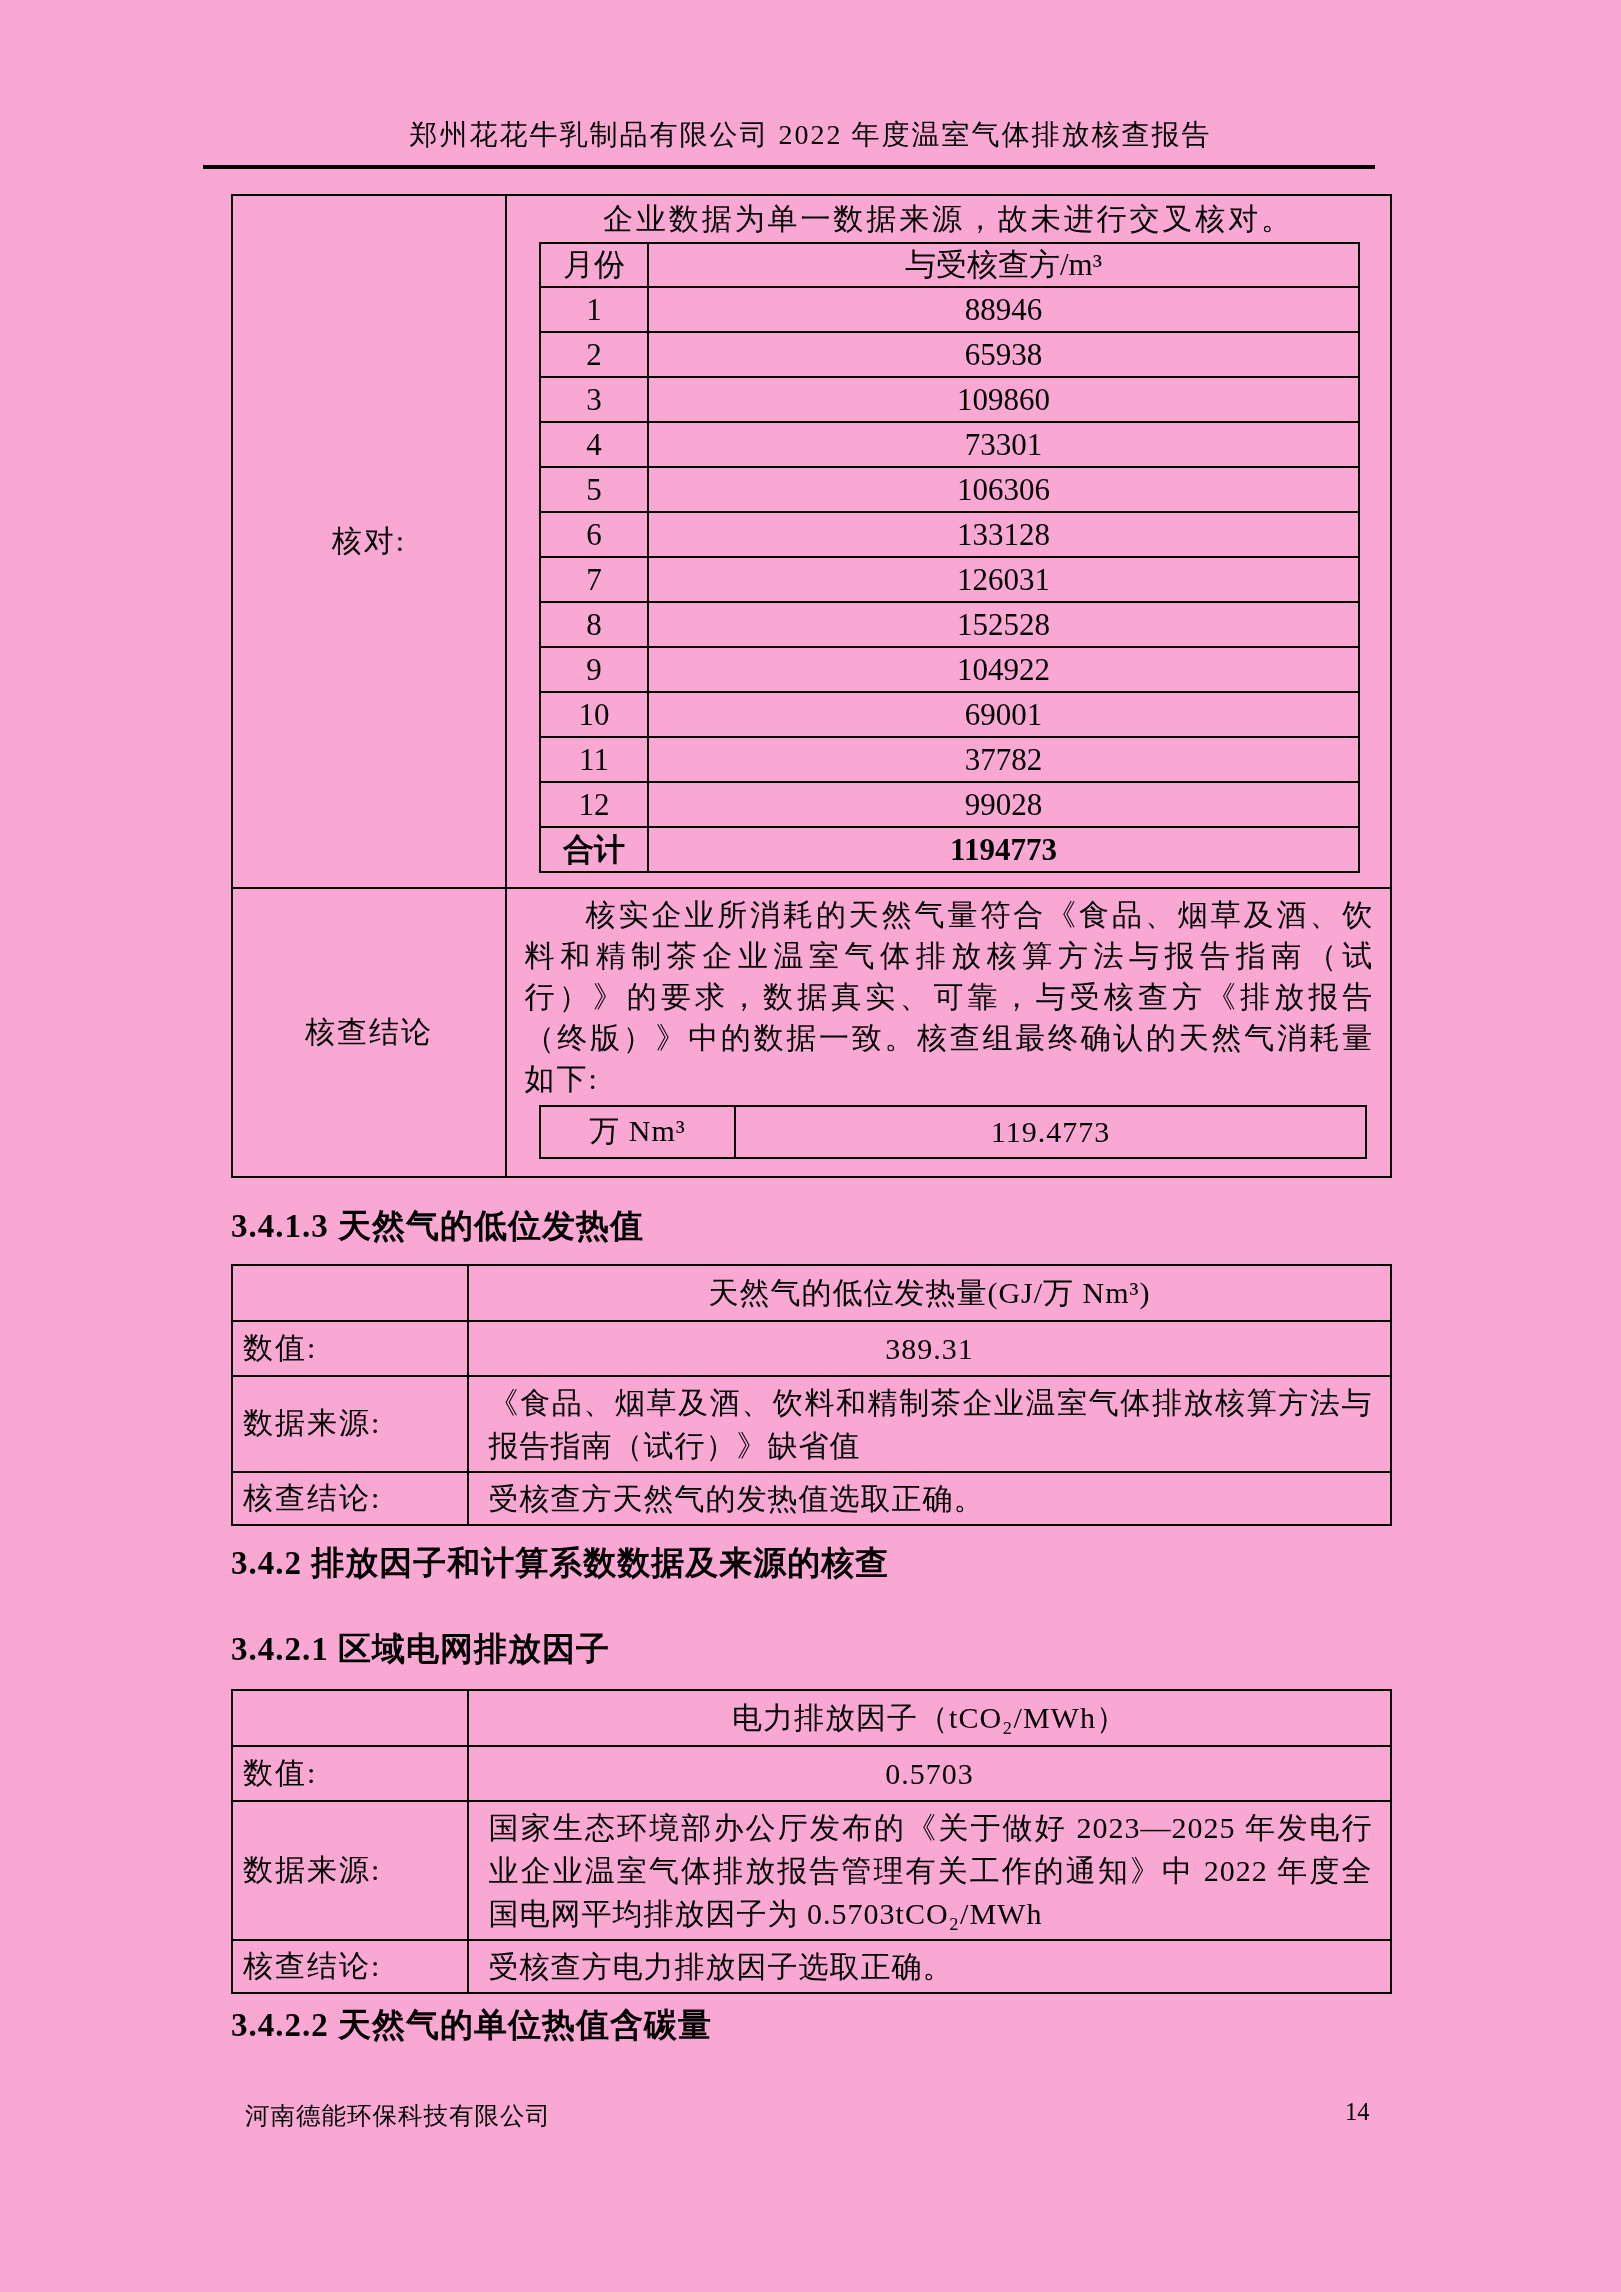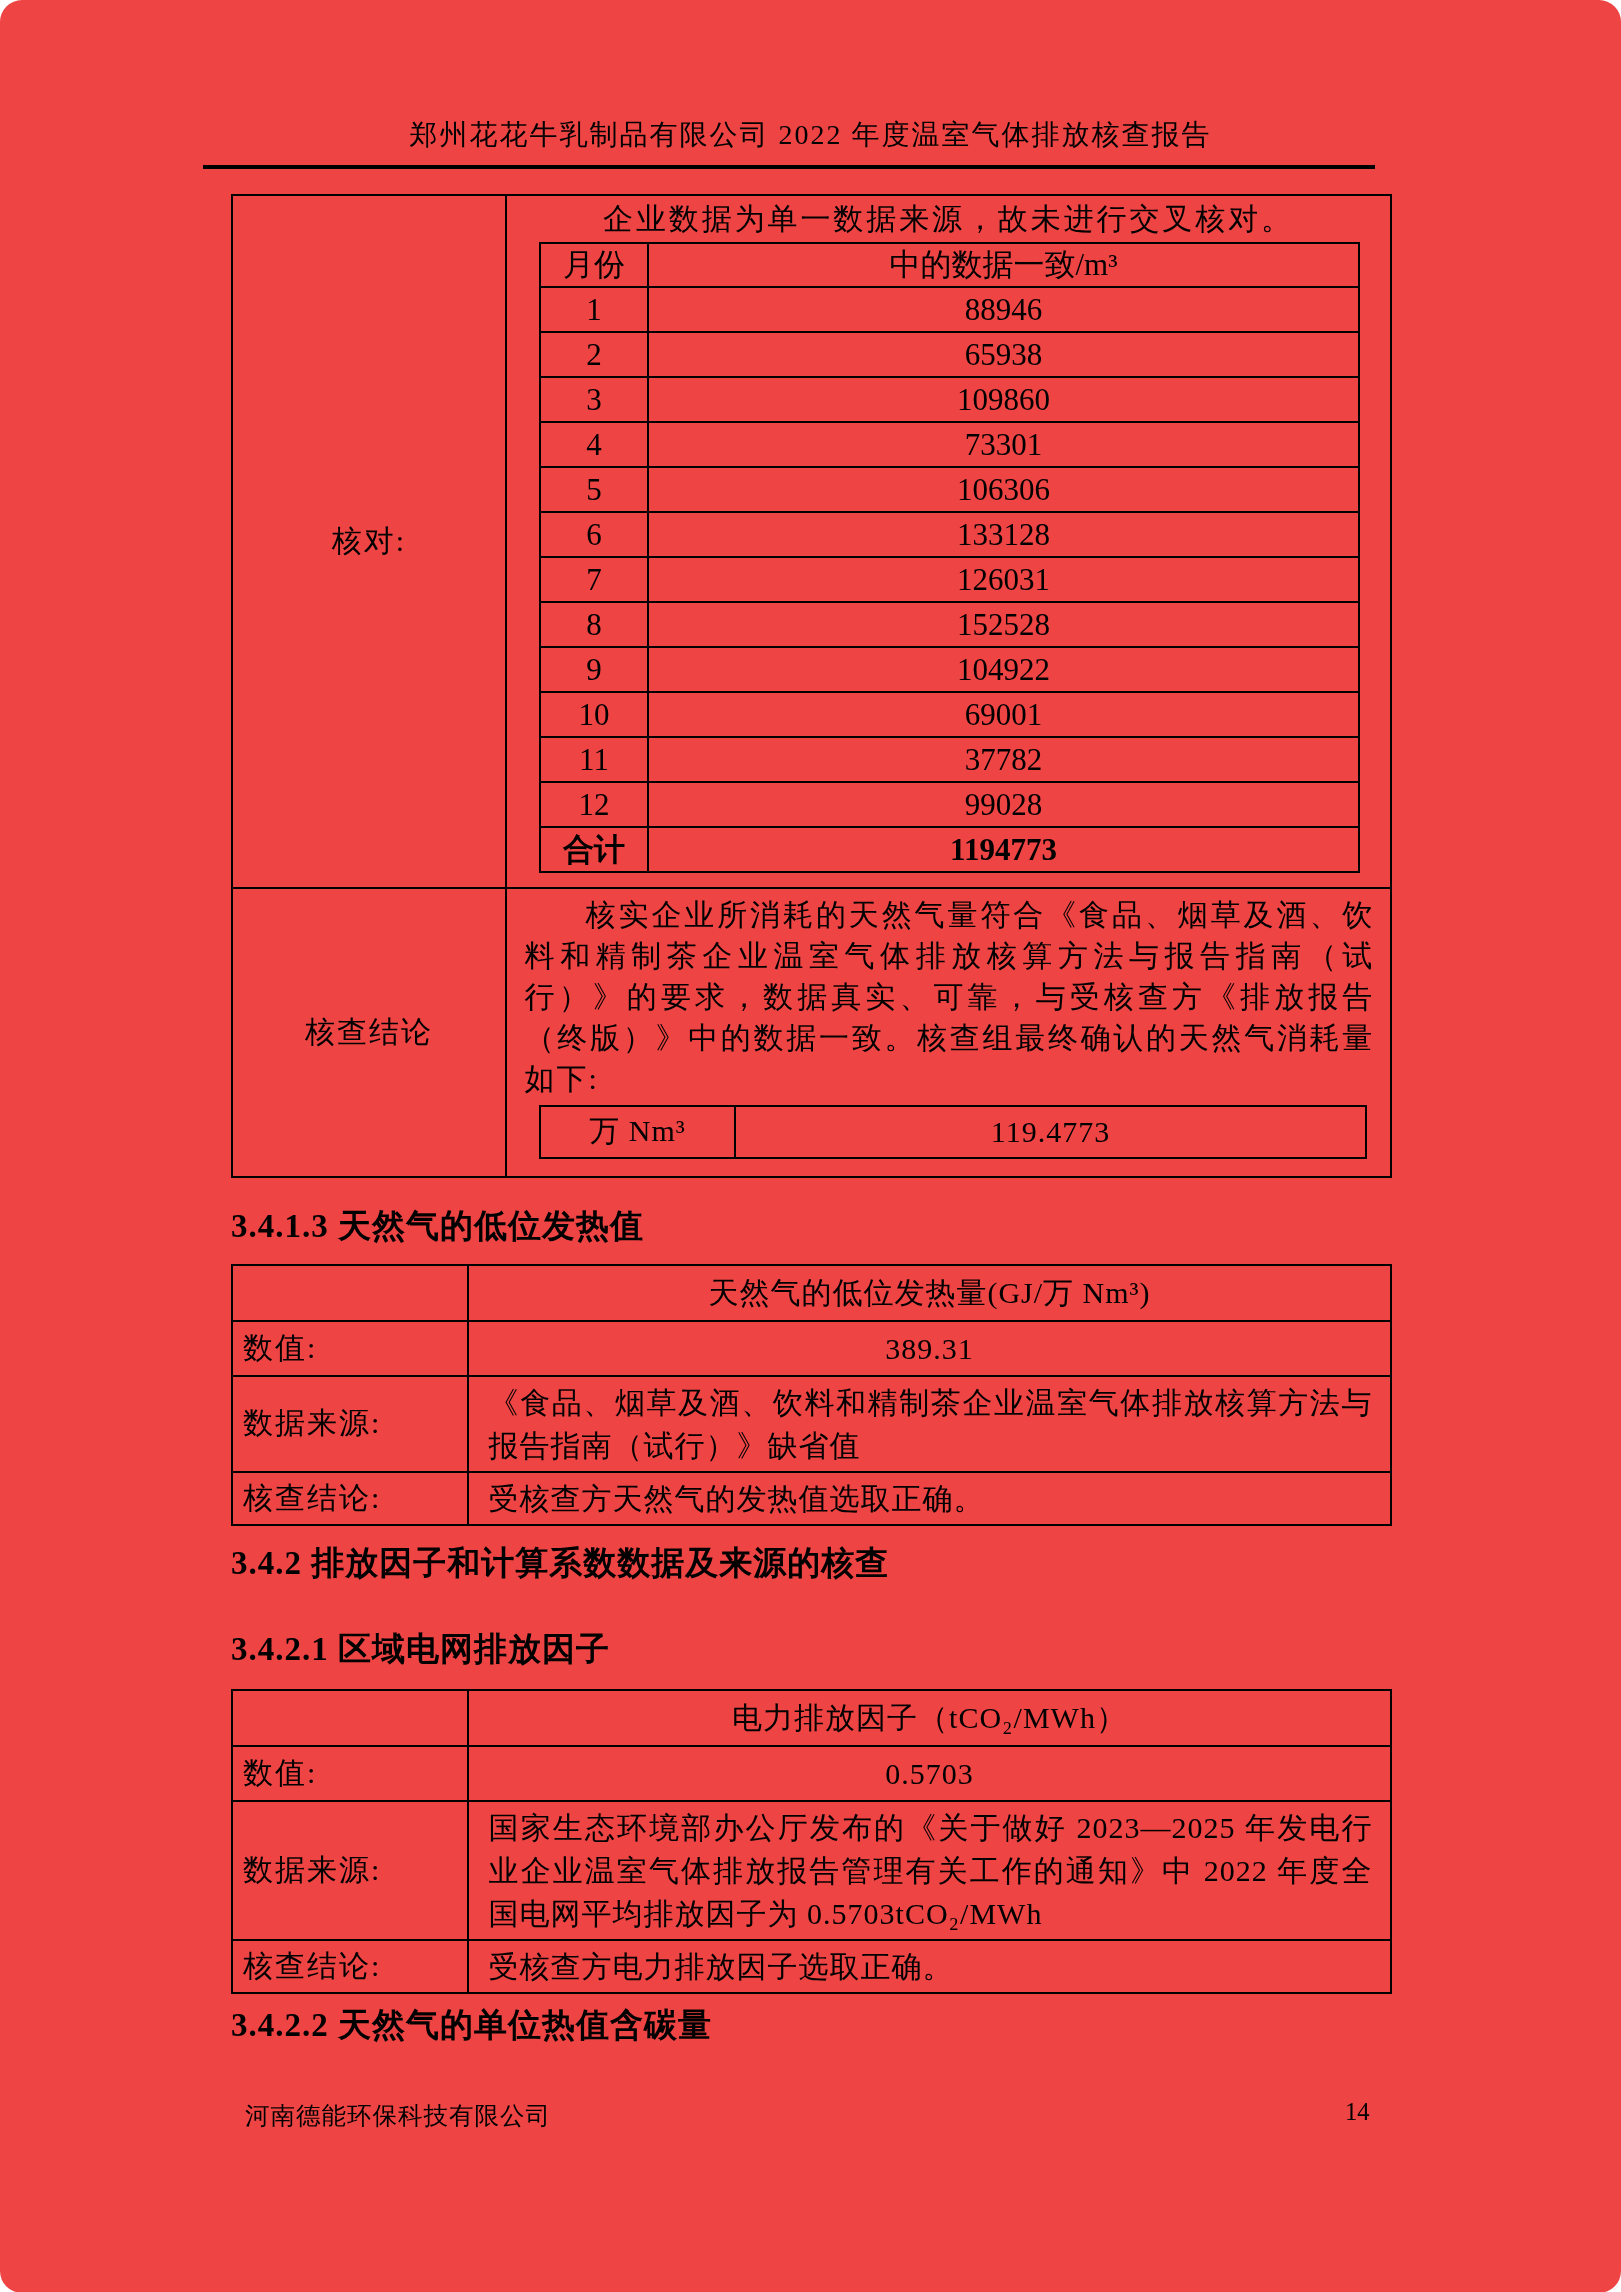--- a/index.html
+++ b/index.html
@@ -1,23 +1,22 @@
 <!DOCTYPE html>
 <html><head>
 <meta charset="utf-8">
 <style>
   html,body { margin:0; padding:0; background:#ffffff; }
   .page {
     position:relative;
     width:1621px; height:2293px;
-    background:#ef4444;
+    background:#f9a8d4;
     color:#000;
     font-family:"Liberation Serif","DejaVu Serif",serif;
     overflow:hidden;
-    border-radius:22px;
   }
 
   
   .header-title {
     position:absolute; top:116px; left:0; width:100%;
     text-align:center; font-size:28px; letter-spacing:2px;
     white-space:nowrap;
   }
   .header-rule {
     position:absolute; left:203px; top:165px; width:1172px; height:3.9px;
@@ -121,21 +120,21 @@
   <div class="header-rule"></div>
 
   <div class="t1">
     <div class="t1-label t1-row1">核对:</div>
     <div class="t1-content t1-row1">
       <div class="intro-line">企业数据为单一数据来源，故未进行交叉核对。</div>
       <table class="month-table">
         <tbody>
           <tr class="hdr">
             <td class="c1">月份</td>
-            <td>中的数据一致/m³</td>
+            <td>与受核查方/m³</td>
           </tr>
           <tr>
               <td class="c1">1</td>
               <td>88946</td>
             </tr>
           <tr>
               <td class="c1">2</td>
               <td>65938</td>
             </tr>
           <tr>

